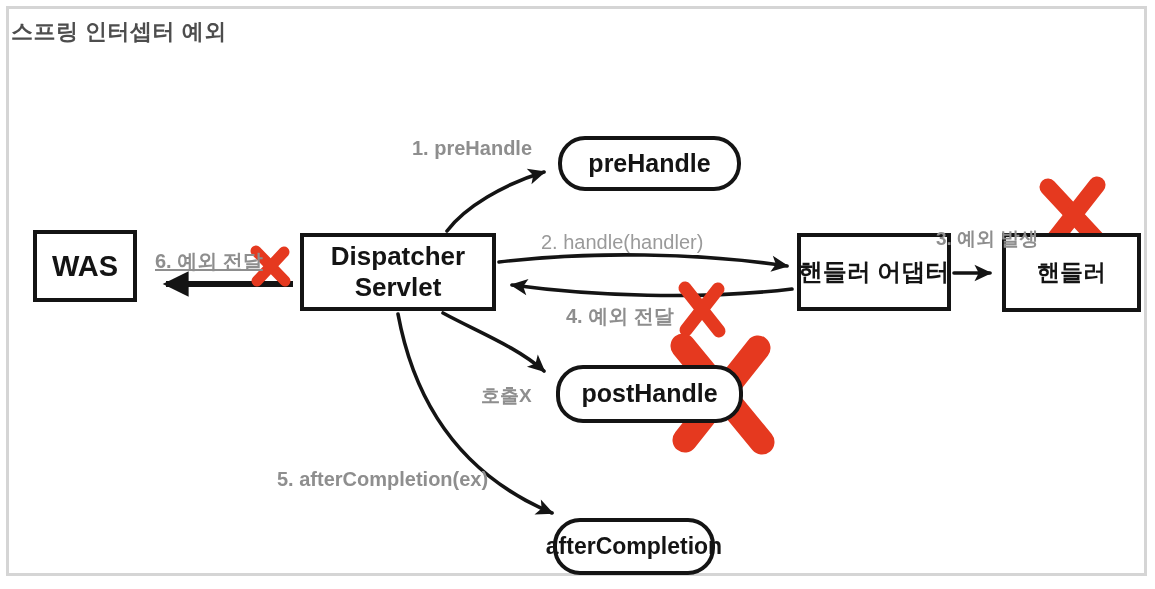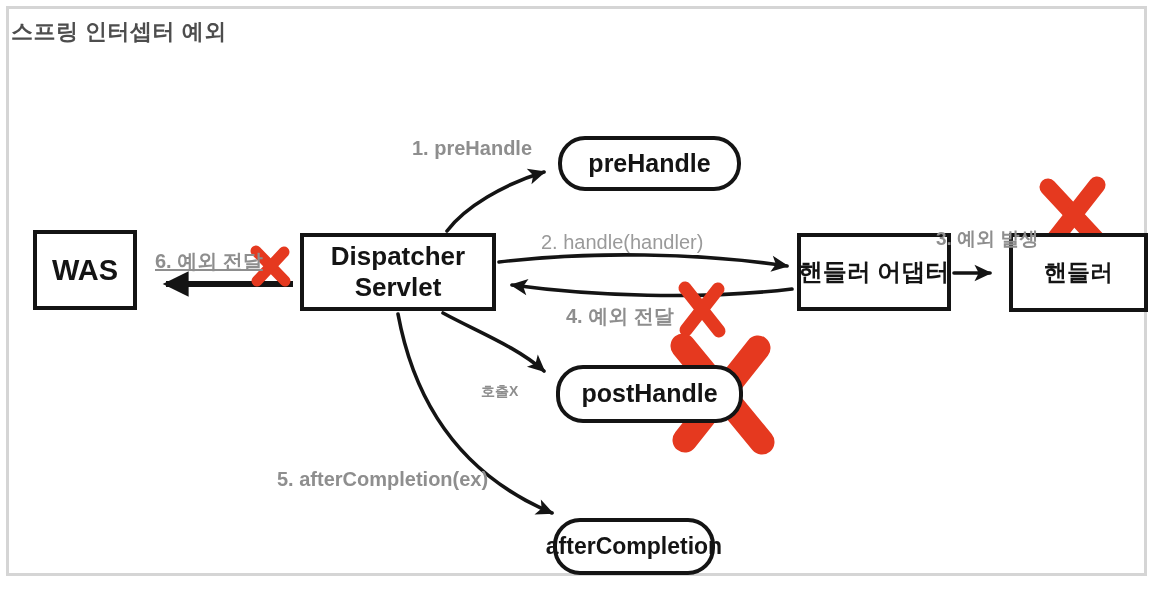--- a/index.html
+++ b/index.html
@@ -33,41 +33,41 @@
     display: flex;
     flex-direction: column;
     align-items: center;
     justify-content: center;
     text-align: center;
     line-height: 1.18;
     white-space: nowrap;
   }
   .rounded { border-radius: 27px; }
 
-  .node-was            { left: 33px;  top: 230px; width: 104px; height: 80px; font-size: 29px; }
+  .node-was            { left: 33px;  top: 230px; width: 104px; height: 72px; font-size: 29px; }
   .node-dispatcher     { left: 300px; top: 233px; width: 196px; height: 78px; font-size: 26px; }
   .node-prehandle      { left: 558px; top: 136px; width: 183px; height: 55px; font-size: 25px; }
   .node-adapter        { left: 797px; top: 233px; width: 154px; height: 78px; font-size: 24px; }
-  .node-handler        { left: 1002px;top: 233px; width: 139px; height: 79px; font-size: 23px; margin-left: 7px; }
+  .node-handler        { left: 1002px;top: 233px; width: 139px; height: 79px; font-size: 23px; }
   .node-posthandle     { left: 556px; top: 365px; width: 187px; height: 58px; font-size: 25px; }
   .node-aftercompletion{ left: 553px; top: 518px; width: 162px; height: 57px; font-size: 23px; }
 
   .lbl {
     position: absolute;
     color: #8e8e8e;
     font-weight: bold;
     white-space: nowrap;
   }
   .lbl-step1 { left: 412px; top: 137px; font-size: 20px; }
   .lbl-step2 { left: 541px; top: 231px; font-size: 20px; font-weight: normal; color: #9a9a9a; }
   .lbl-step3 { left: 936px; top: 202px; font-size: 19px; margin-top: 24px; }
   .lbl-step4 { left: 566px; top: 303px; font-size: 20px; }
   .lbl-step5 { left: 277px; top: 468px; font-size: 20px; }
   .lbl-step6 { left: 155px; top: 248px; font-size: 20px; text-decoration: underline; }
-  .lbl-nocall{ left: 481px; top: 383px; font-size: 14px; }
+  .lbl-nocall{ left: 481px; top: 383px; font-size: 19px; }
 
   svg.overlay {
     position: absolute;
     left: 0; top: 0;
     width: 1155px; height: 589px;
     pointer-events: none;
   }
   .arrow   { stroke: #141414; fill: none; stroke-width: 3.6; stroke-linecap: round; }
   .arrow-thick { stroke: #141414; fill: none; stroke-width: 6; stroke-linecap: butt; }
   .xmark   { stroke: #e5391f; fill: none; stroke-linecap: round; }

